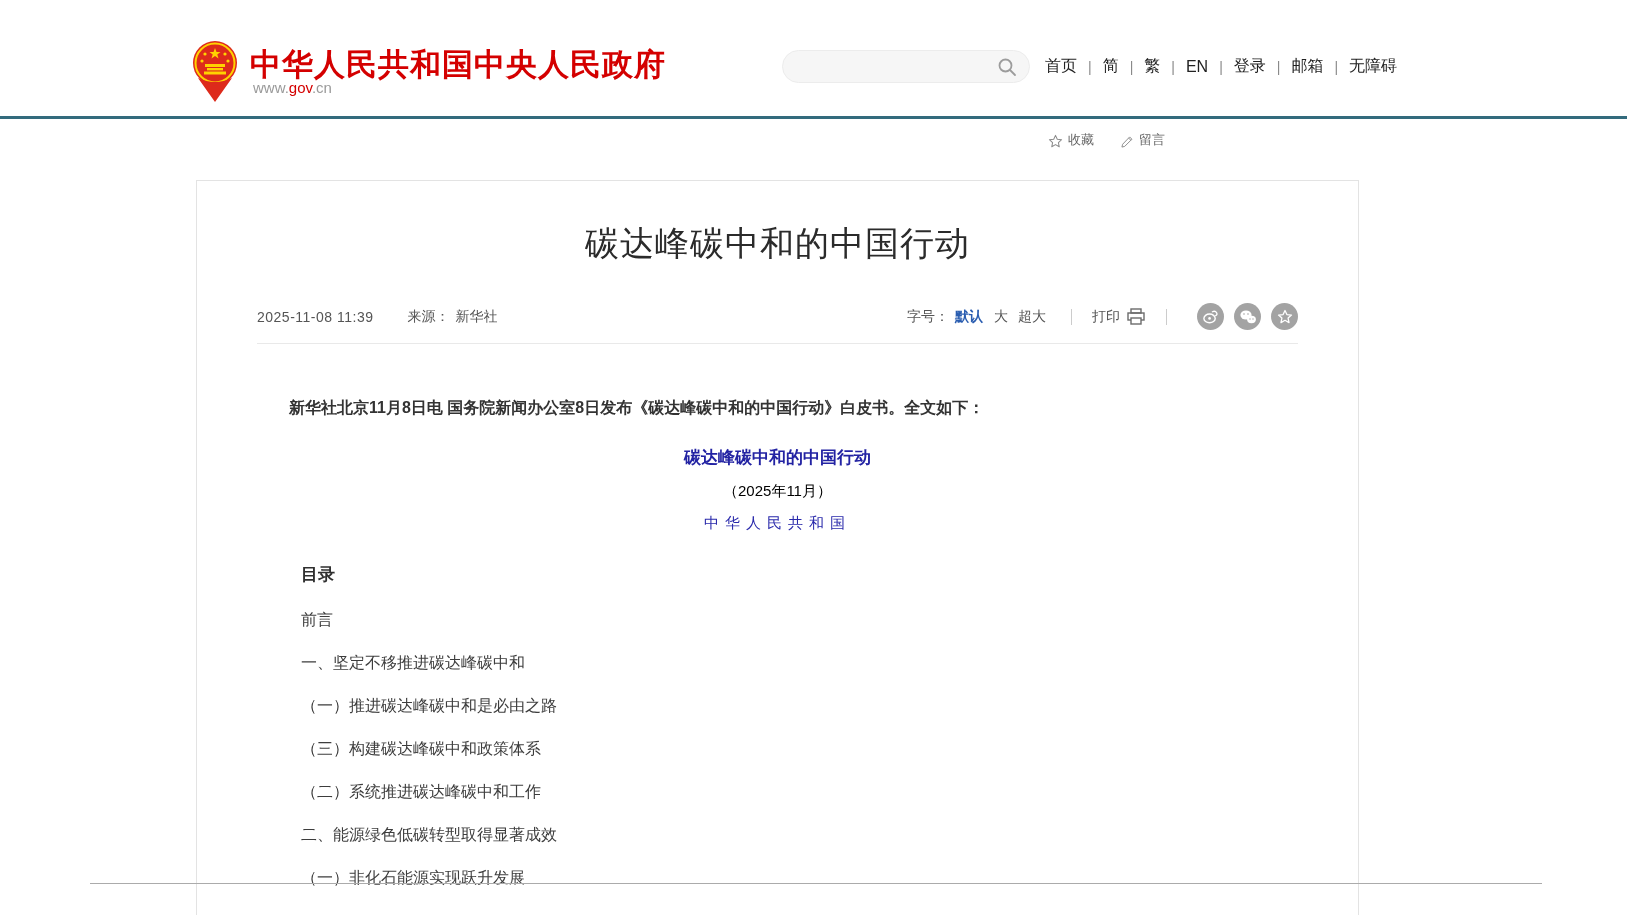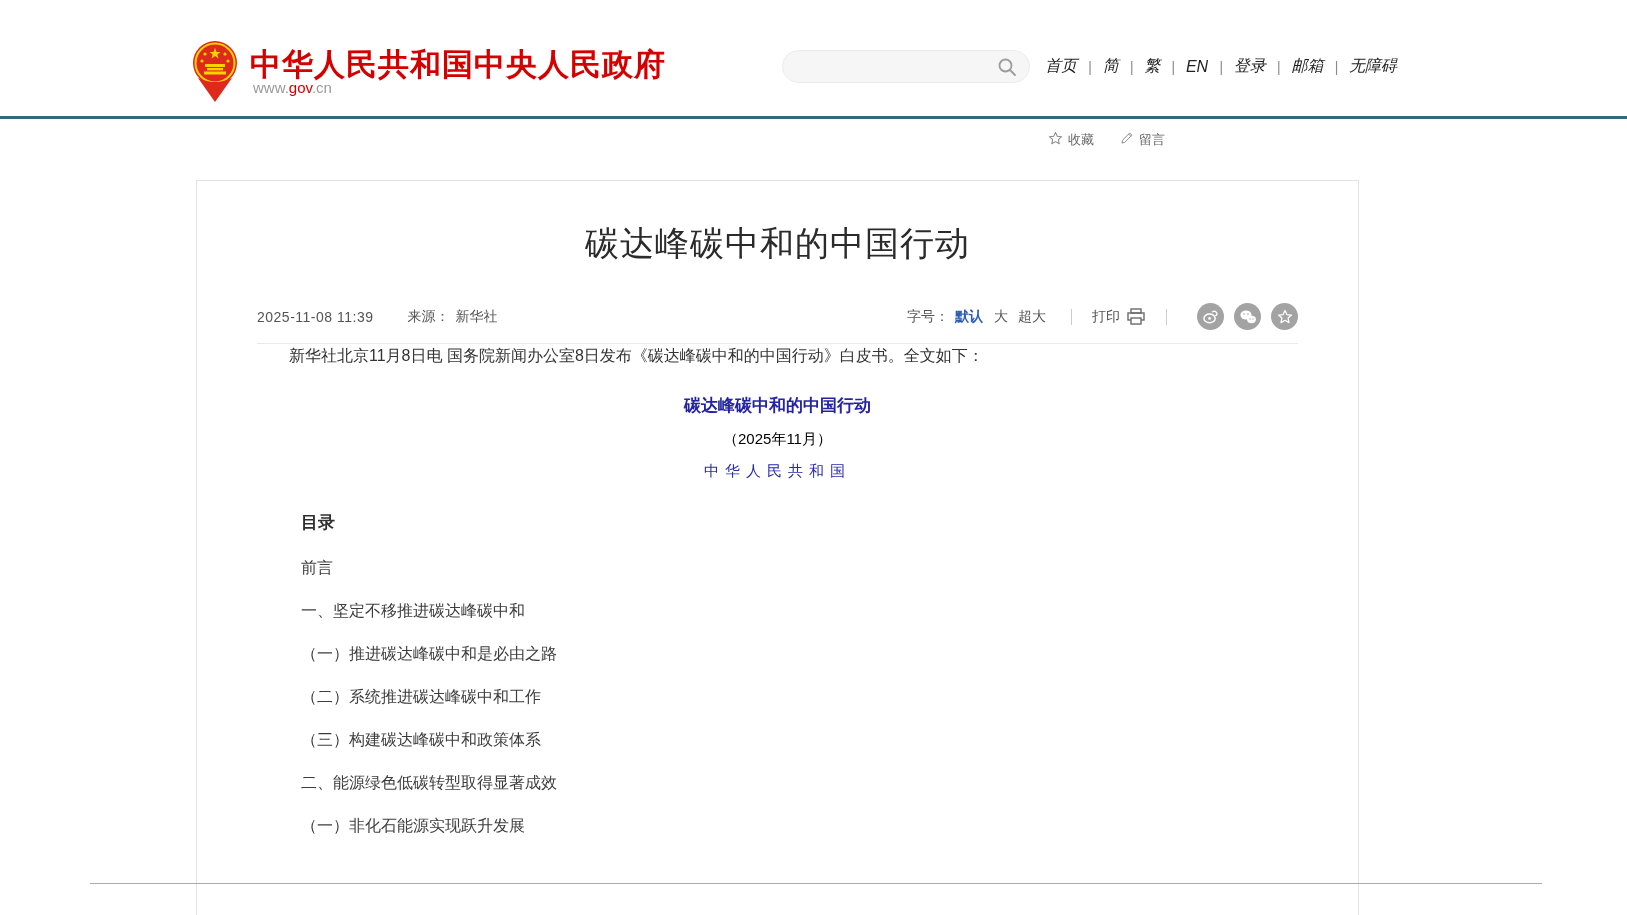--- a/index.html
+++ b/index.html
@@ -15,28 +15,28 @@
   .site-url { position:absolute; left:253px; top:79px; font-size:15px; color:#9a9a9a; }
   .site-url .red { color:#d40000; }
 
   .search-box { position:absolute; left:782px; top:50px; width:248px; height:33px;
                 background:#f6f6f6; border:1px solid #ececec; border-radius:17px; }
   .search-box input { position:absolute; left:16px; top:1px; width:190px; height:29px;
                       border:none; outline:none; background:transparent; font-size:14px; color:#333; }
   .search-icon { position:absolute; right:12px; top:6px; width:20px; height:20px; }
 
   .top-nav { position:absolute; left:1045px; top:56px; display:flex; align-items:center;
-             font-size:16px; color:#222; white-space:nowrap;font-style:italic; }
+             font-size:16px; color:#222; white-space:nowrap; }
   .top-nav a { color:#222; text-decoration:none; cursor:pointer; }
   .top-nav .sep { color:#8a8a8a; margin:0 11px; font-size:14px; }
 
   
   .page-actions { position:absolute; left:1048px; top:131px; display:flex; align-items:center;
                   font-size:13px; color:#666; }
-  .page-actions .act { display:flex; align-items:flex-start; cursor:pointer; }
+  .page-actions .act { display:flex; align-items:flex-end; cursor:pointer; }
   .page-actions .act + .act { margin-left:26px; }
   .page-actions svg { margin-right:5px; }
 
   
   .card { position:absolute; left:196px; top:180px; width:1163px; height:760px;
           background:#fff; border:1px solid #e3e3e3; border-bottom:none; }
   .card-inner { padding:0 60px; }
 
   .article-title { margin-top:40px; text-align:center; font-size:34px; font-weight:400;
                    color:#2b2b2b; letter-spacing:1px; }
@@ -50,21 +50,21 @@
   .fs-opt { margin:0 5px; cursor:pointer; }
   .vsep { width:1px; height:16px; background:#ccc; margin:0 20px; }
   .print-wrap { display:flex; align-items:center; cursor:pointer; }
   .print-wrap svg { margin-left:6px; }
   .share-icons { display:flex; align-items:center; }
   .share-circle { width:27px; height:27px; border-radius:50%; background:#a3a3a3;
                   display:flex; align-items:center; justify-content:center; margin-left:10px; cursor:pointer; }
 
   .meta-hr { margin-top:13px; border:none; border-top:1px solid #e9e9e9; }
 
-  .intro-p { font-size:16px; color:#333; line-height:24px; text-indent:2em; }
+  .intro-p { margin-top:52px; font-size:16px; color:#333; line-height:24px; text-indent:2em;font-weight:bold; }
 
   .doc-center { text-align:center; }
   .doc-title { margin-top:26px; font-size:17px; font-weight:bold; color:#2323a3; }
   .doc-date  { margin-top:13px; font-size:15px; color:#000000; }
   .doc-org1  { margin-top:13px; font-size:15px; color:#2929ab;
                font-family:"DejaVu Serif","Liberation Serif",serif; letter-spacing:6px; }
   .doc-org2  { margin-top:14px; font-size:15px; color:#2929ab;
                font-family:"DejaVu Serif","Liberation Serif",serif; letter-spacing:3px; }
 
   .toc-block { margin-left:44px; }
@@ -193,21 +193,21 @@
 
     <div class="doc-center doc-title">碳达峰碳中和的中国行动</div>
     <div class="doc-center doc-date">（2025年11月）</div>
     <div class="doc-center doc-org1">中华人民共和国</div>
 
     <div class="toc-block">
       <div class="toc-title">目录</div>
       <div class="toc-item gap">前言</div>
       <div class="toc-item">一、坚定不移推进碳达峰碳中和</div>
       <div class="toc-item">（一）推进碳达峰碳中和是必由之路</div>
+      <div class="toc-item">（三）构建碳达峰碳中和政策体系</div>
       <div class="toc-item">（二）系统推进碳达峰碳中和工作</div>
-      <div class="toc-item">（三）构建碳达峰碳中和政策体系</div>
       <div class="toc-item">二、能源绿色低碳转型取得显著成效</div>
       <div class="toc-item">（一）非化石能源实现跃升发展</div>
     </div>
   </div>
 </div>
 
 <div class="bottom-line"></div>
 
 </body></html>

